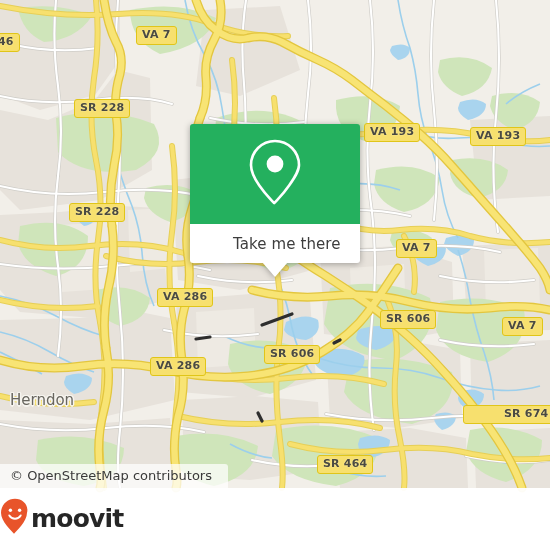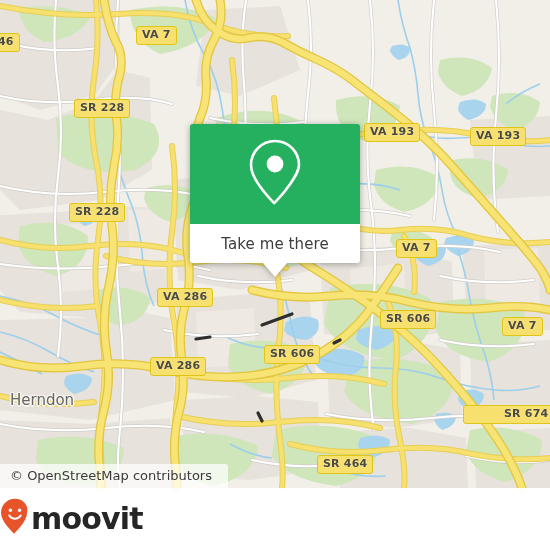--- a/index.html
+++ b/index.html
@@ -101,21 +101,22 @@
   }
   .popup-head svg { display: block; }
   .popup-body {
     position: relative;
     height: 39px;
     background: #ffffff;
     border-bottom-left-radius: 3px;
     border-bottom-right-radius: 3px;
     display: flex;
     align-items: center;
-    justify-content: center;
+    justify-content: flex-start;
+    padding-left: 43px;
   }
   .popup-label {
     font-family: "DejaVu Sans", sans-serif;
     font-size: 15px;
     color: #3d3d3d;
     letter-spacing: 0.1px;
   }
   .popup-tail {
     position: absolute;
     left: 50%;
@@ -159,21 +160,21 @@
   .brand {
     position: relative;
     margin-right: 12px;
     display: flex;
     align-items: center;
     gap: 1px;
   }
   .brand-word {
     font-family: "DejaVu Sans", sans-serif;
     font-weight: bold;
-    font-size: 30px;
+    font-size: 25px;
     color: #262626;
     letter-spacing: -0.8px;
     line-height: 30px;
   }
 </style>
 </head>
 <body>
 
 <div id="app">
 

